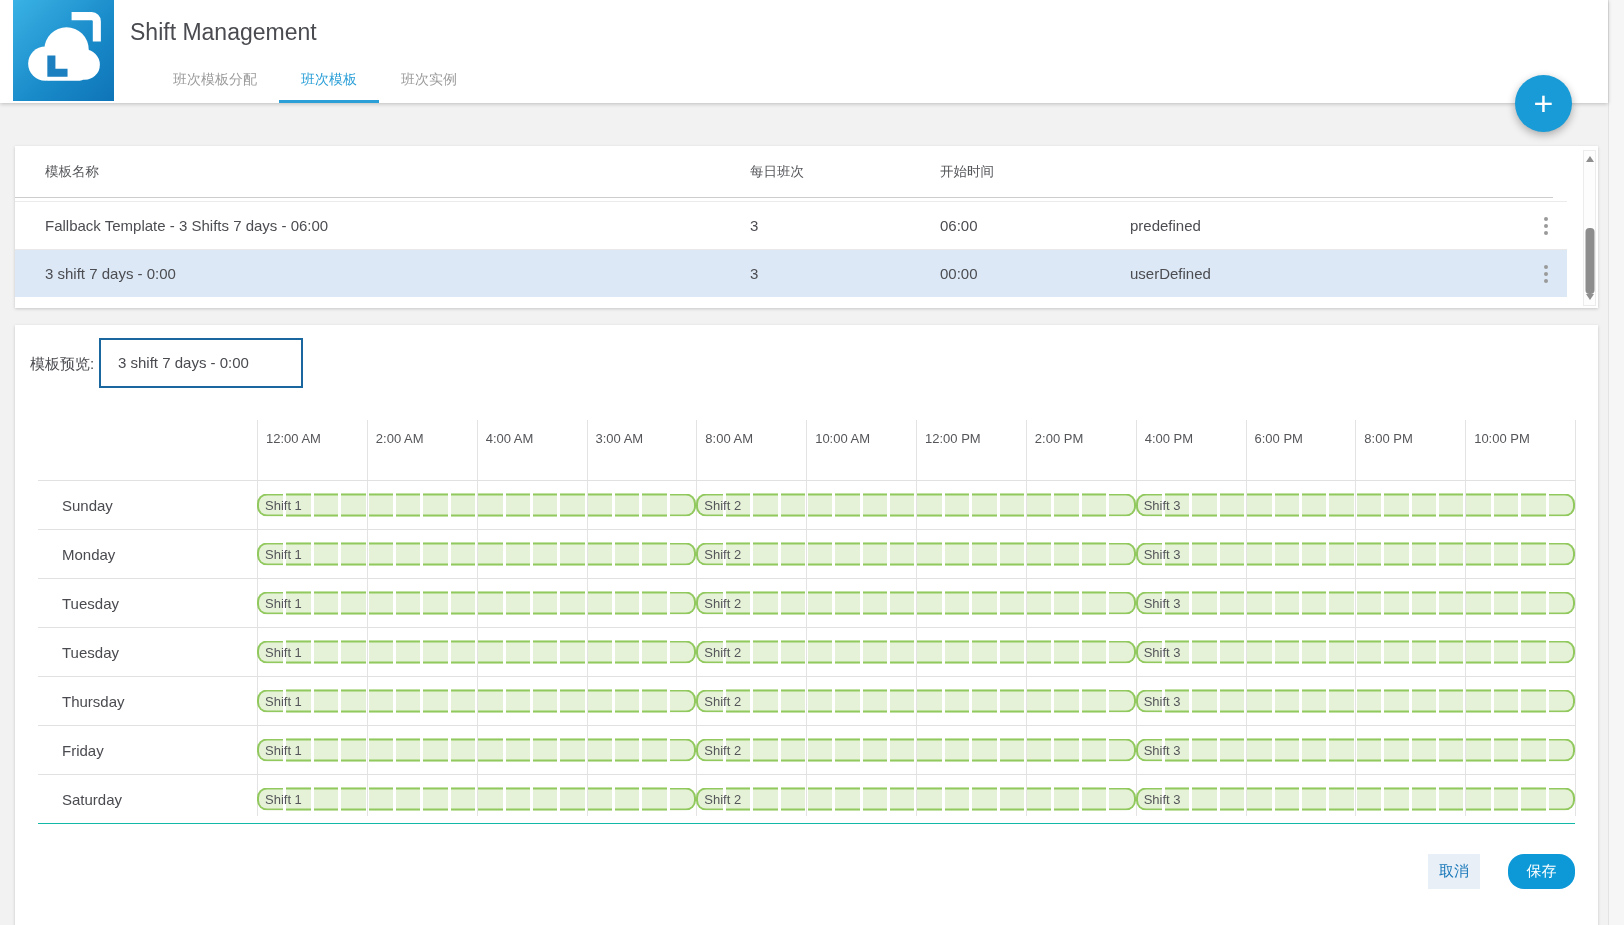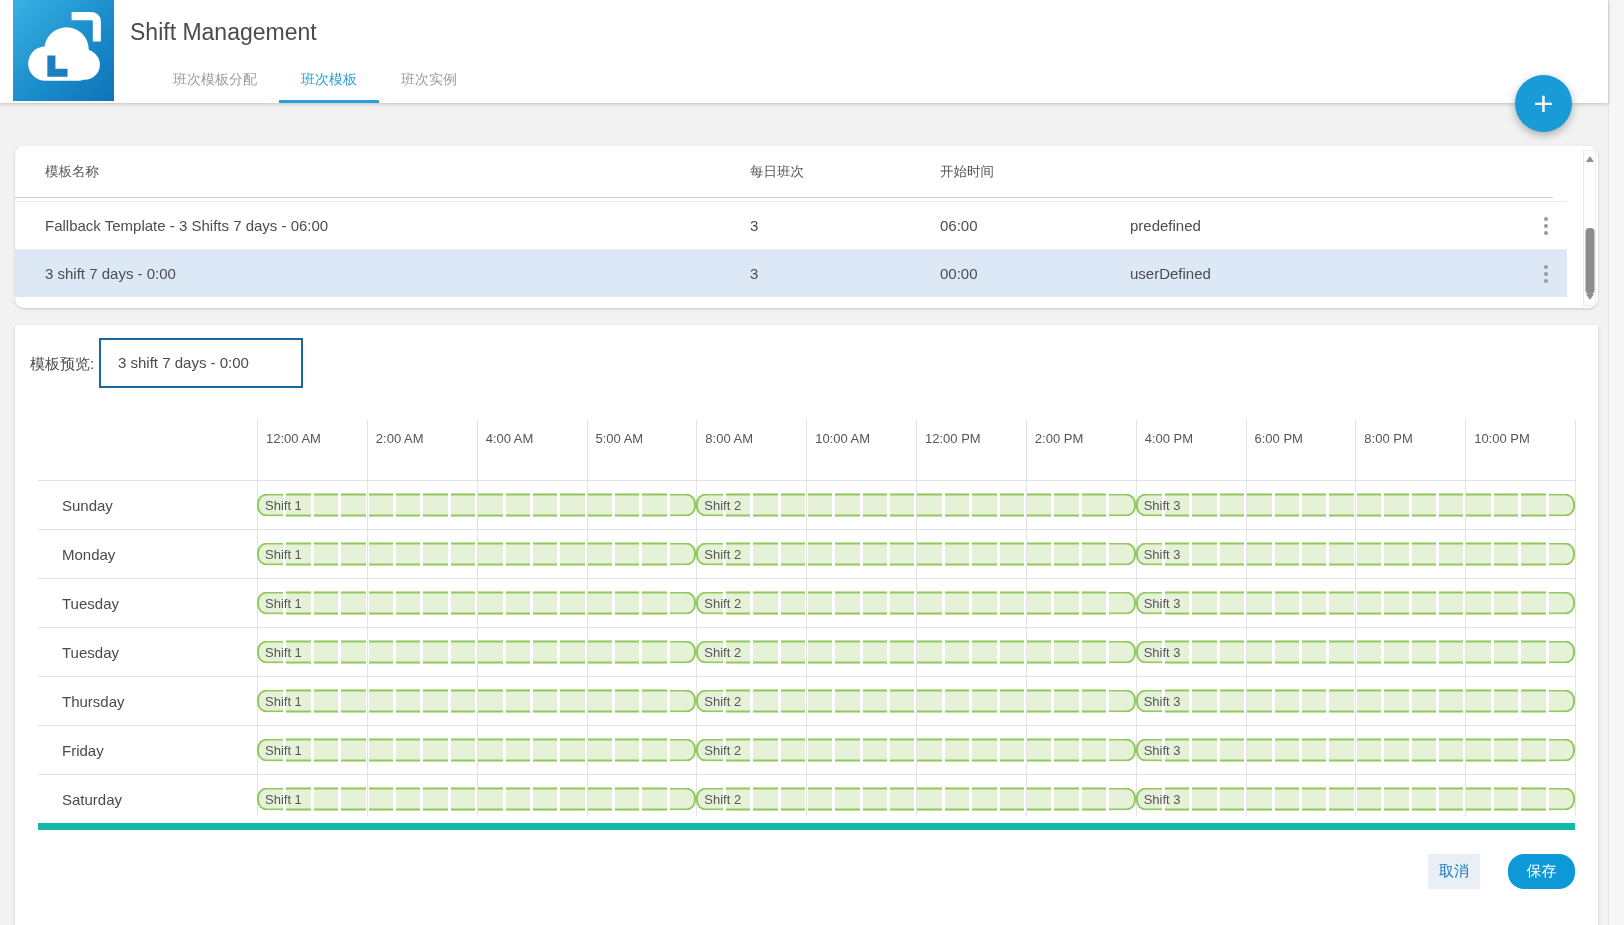--- a/index.html
+++ b/index.html
@@ -19,21 +19,21 @@
   .tab { padding:0 22px; height:41px; line-height:34px; font-size:14px; color:#9b9b9b;
          cursor:pointer; box-sizing:border-box; }
   .tab.active { color:#2b9fd8; border-bottom:3px solid #2b9fd8; }
 
   .fab { position:absolute; left:1515px; top:75px; width:57px; height:57px; border-radius:50%;
          background:#189bd6; color:#fff; display:flex; align-items:center; justify-content:center;
          font-size:34px; font-weight:300; box-shadow:0 3px 8px rgba(0,0,0,0.3); z-index:6; cursor:pointer; }
 
   
   .card { position:absolute; background:#fff; box-shadow:0 1px 3px rgba(0,0,0,0.18); }
-  .table-card { left:15px; top:146px; width:1583px; height:162px;border-radius:9px; }
+  .table-card { left:15px; top:146px; width:1583px; height:162px; }
   .preview-card { left:15px; top:325px; width:1583px; height:616px; }
 
   
   .t-header { display:grid; grid-template-columns:705px 190px 190px 1fr; padding-left:30px;
               margin-right:45px; height:51px; align-items:center; border-bottom:1px solid #cdcdcd;
               font-size:13.5px; color:#55565a; }
   .t-body { margin-top:3px; border-top:1px solid #ebebeb; margin-right:31px; }
   .t-row { display:grid; grid-template-columns:705px 190px 190px 1fr 40px; padding-left:30px;
            height:47px; align-items:center; font-size:15px; color:#4c4d52; cursor:pointer; }
   .t-row + .t-row { border-top:1px solid #e9e9e9; }
@@ -59,21 +59,21 @@
   .preview-input { position:absolute; left:84px; top:13px; width:204px; height:50px;
                    box-sizing:border-box; border:2px solid #1a679f; background:#fff;
                    font-size:15px; color:#4a4b50; line-height:46px; padding-left:17px; cursor:text; }
 
   .chart-gridlines { position:absolute; left:242px; top:95px; width:1318px; height:396px; z-index:0; }
   .gridline { position:absolute; top:0; bottom:0; width:1px; background:#e3e3e3; }
   .tick-label { position:absolute; top:11px; font-size:13px; color:#55565a; white-space:nowrap; }
 
   .schedule-rows { position:absolute; left:23px; top:155px; width:1537px; z-index:1; }
   .day-row { position:relative; height:48px; border-top:1px solid #e1e1e1; }
-  .day-row:last-child { border-bottom:7px solid #14b8a6; }
+  .day-row:last-child { border-bottom:1px solid #14b8a6; }
   .day-label { position:absolute; left:24px; top:50%; transform:translateY(-50%);
                font-size:15px; color:#4a4b50; }
   .row-chart { position:absolute; left:219px; right:0; top:0; bottom:0; }
   .shift-bar { position:absolute; top:50%; transform:translateY(-50%); height:23px;
                display:flex; gap:3px; cursor:pointer; }
   .cell { flex:1 1 0; background:#e6f2d8; border-top:2px solid #92c95f; border-bottom:2px solid #92c95f;
           box-sizing:border-box; }
   .cell:first-child { border-left:2px solid #92c95f; border-radius:10px 0 0 10px; }
   .cell:nth-last-child(2) { border-right:2px solid #92c95f; border-radius:0 10px 10px 0; }
   .shift-label { position:absolute; left:8px; top:50%; transform:translateY(-50%);
@@ -161,21 +161,21 @@
     <div class="preview-input">3 shift 7 days - 0:00</div>
 
     <div class="chart-gridlines">
         <div class="gridline" style="left: 0%;"></div>
         <div class="tick-label" style="left: calc(0% + 9px);">12:00 AM</div>
         <div class="gridline" style="left: 8.33333%;"></div>
         <div class="tick-label" style="left: calc(8.33333% + 9px);">2:00 AM</div>
         <div class="gridline" style="left: 16.6667%;"></div>
         <div class="tick-label" style="left: calc(16.6667% + 9px);">4:00 AM</div>
         <div class="gridline" style="left: 25%;"></div>
-        <div class="tick-label" style="left: calc(25% + 9px);">5:00 AM</div>
+        <div class="tick-label" style="left: calc(25% + 9px);">3:00 AM</div>
         <div class="gridline" style="left: 33.3333%;"></div>
         <div class="tick-label" style="left: calc(33.3333% + 9px);">8:00 AM</div>
         <div class="gridline" style="left: 41.6667%;"></div>
         <div class="tick-label" style="left: calc(41.6667% + 9px);">10:00 AM</div>
         <div class="gridline" style="left: 50%;"></div>
         <div class="tick-label" style="left: calc(50% + 9px);">12:00 PM</div>
         <div class="gridline" style="left: 58.3333%;"></div>
         <div class="tick-label" style="left: calc(58.3333% + 9px);">2:00 PM</div>
         <div class="gridline" style="left: 66.6667%;"></div>
         <div class="tick-label" style="left: calc(66.6667% + 9px);">4:00 PM</div>

